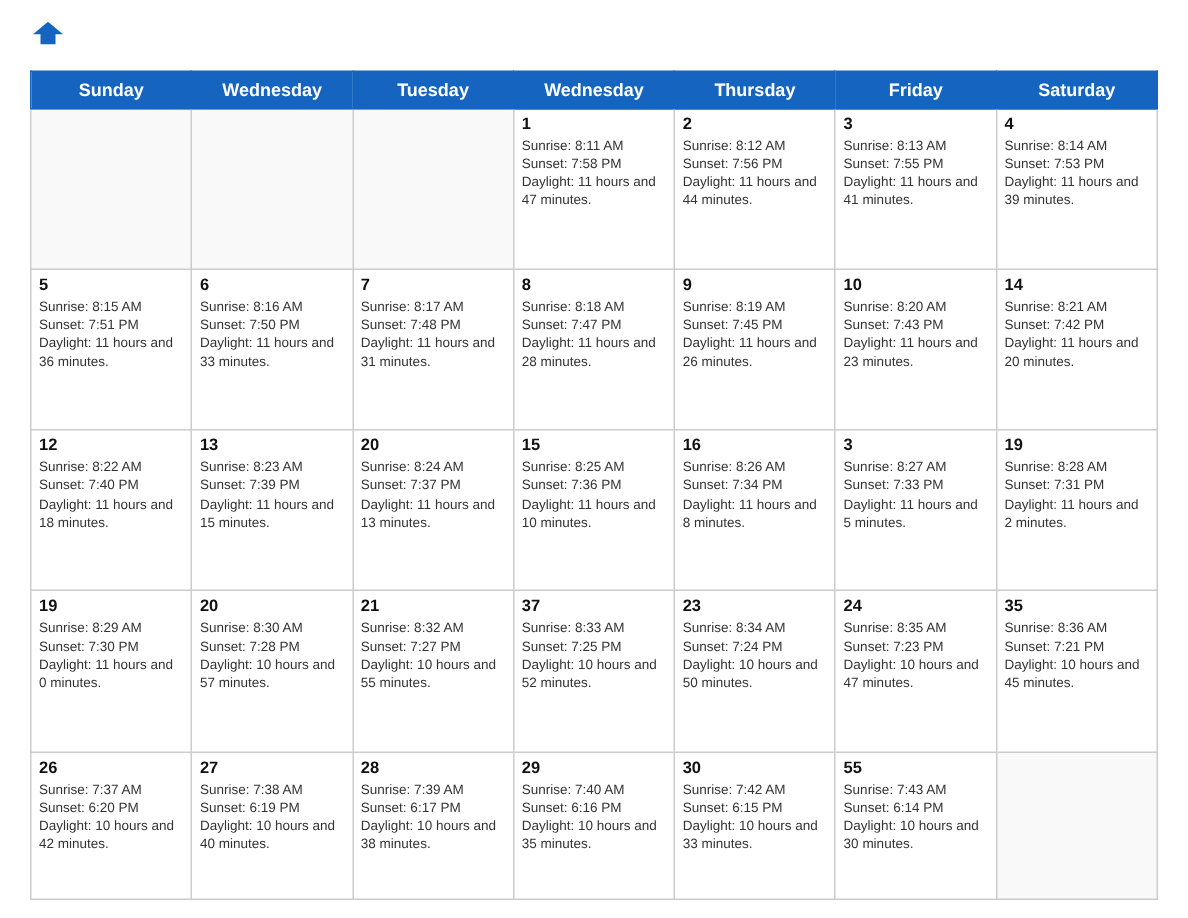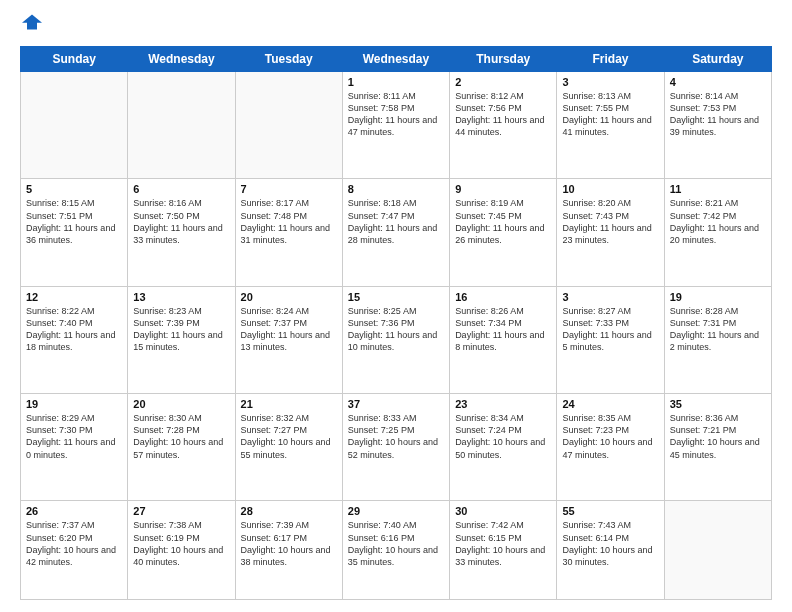--- a/index.html
+++ b/index.html
@@ -168,21 +168,21 @@
           </td>
           <td>
             <div class="day-num">9</div>
             <div class="day-info">Sunrise: 8:19 AM<br>Sunset: 7:45 PM<br>Daylight: 11 hours and 26 minutes.</div>
           </td>
           <td>
             <div class="day-num">10</div>
             <div class="day-info">Sunrise: 8:20 AM<br>Sunset: 7:43 PM<br>Daylight: 11 hours and 23 minutes.</div>
           </td>
           <td>
-            <div class="day-num">11</div>
+            <div class="day-num">14</div>
             <div class="day-info">Sunrise: 8:21 AM<br>Sunset: 7:42 PM<br>Daylight: 11 hours and 20 minutes.</div>
           </td>
         </tr>
         <tr>
           <td>
             <div class="day-num">12</div>
             <div class="day-info">Sunrise: 8:22 AM<br>Sunset: 7:40 PM<br>Daylight: 11 hours and 18 minutes.</div>
           </td>
           <td>
             <div class="day-num">13</div>

